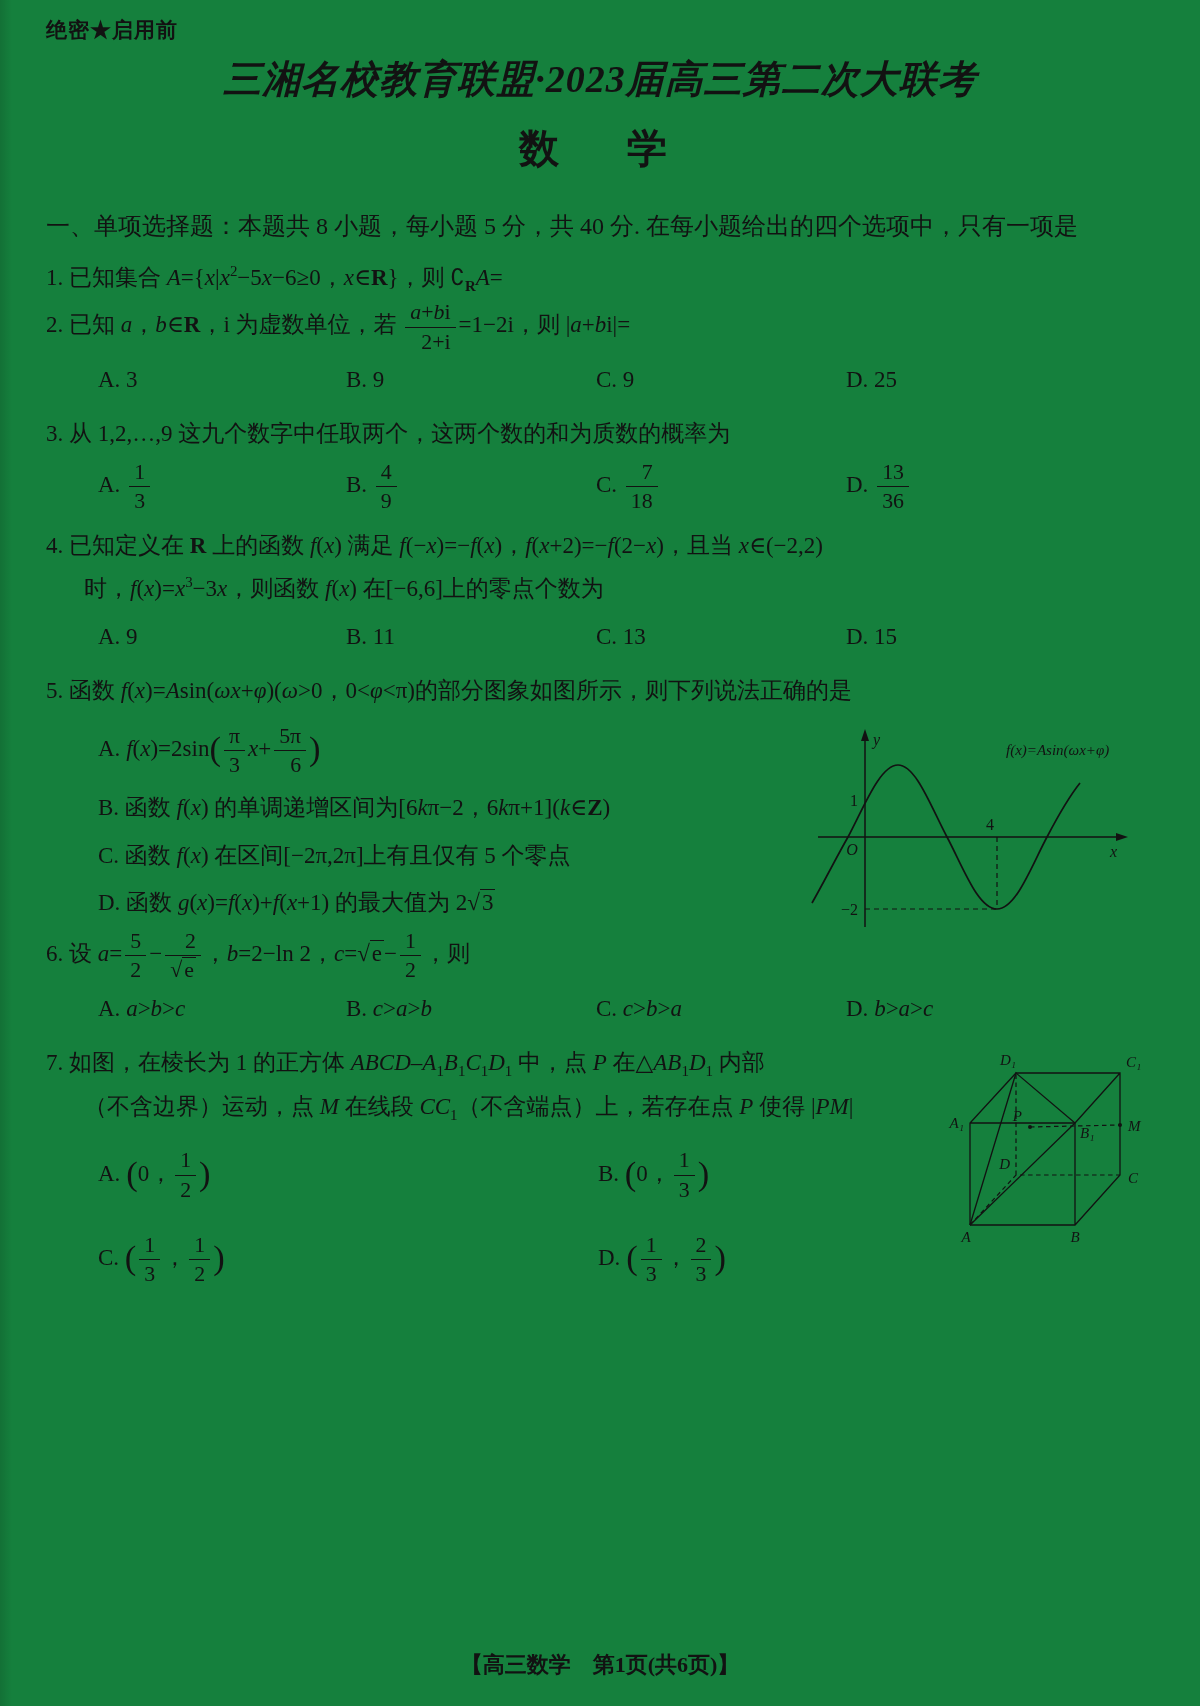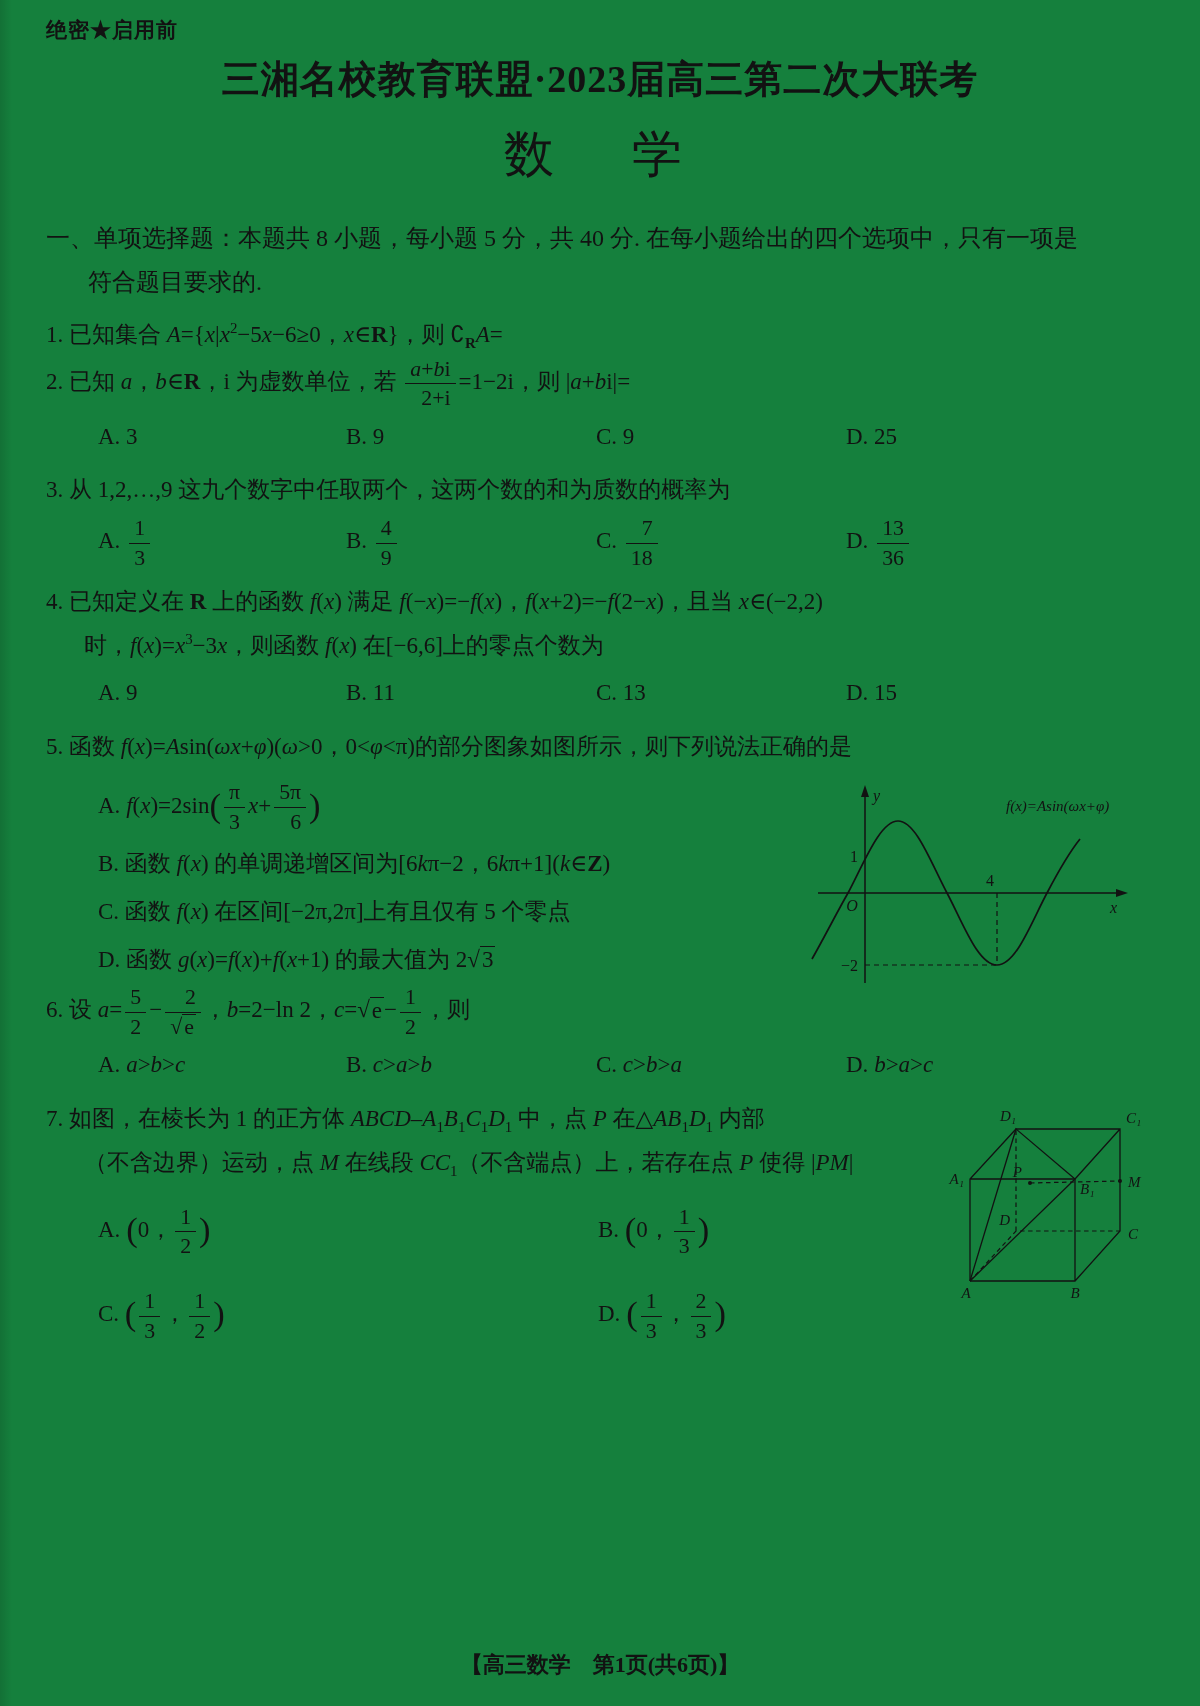--- a/index.html
+++ b/index.html
@@ -7,22 +7,22 @@
   body { width:1200px; font-family:"Liberation Serif","DejaVu Serif",serif; }
   .page {
     position:relative; width:1200px; height:1706px; background:#15803d; color:#121212;
     padding:16px 46px 18px 46px; display:flex; flex-direction:column; overflow:hidden;
   }
   .page::before {
     content:""; position:absolute; left:0; top:0; bottom:0; width:12px;
     background:linear-gradient(to right, rgba(0,0,0,0.12), rgba(0,0,0,0)); pointer-events:none;
   }
   .secrecy { font-size:21px; font-weight:bold; letter-spacing:1px; }
-  .title { text-align:center; font-size:38px; font-weight:bold; margin-top:10px; letter-spacing:1px; }
-  .subject { text-align:center; font-size:50px; font-weight:normal; margin-top:16px; margin-bottom:28px; letter-spacing:14px; }
+  .title { text-align:center; font-size:38px; font-weight:bold; margin-top:10px; letter-spacing:1px;font-style:italic; }
+  .subject { text-align:center; font-size:40px; font-weight:bold; margin-top:16px; margin-bottom:28px; letter-spacing:14px; }
   .section-head { font-size:24px; font-weight:normal; line-height:1.85; margin-bottom:8px; }
   .section-head .indent { padding-left:42px; }
   .question { font-size:23px; line-height:1.9; }
   .stem { }
   .cont { padding-left:38px; }
   .opts4 { display:grid; grid-template-columns:248px 250px 250px auto; margin:4px 0 10px 52px; align-items:center; }
   .opts2 { display:grid; grid-template-columns:500px auto; row-gap:19px; margin:12px 290px 10px 52px; align-items:center; }
   .optline { padding-left:52px; margin:4px 0; }
   i { font-style:italic; }
   sup { font-size:0.65em; }
@@ -53,21 +53,20 @@
 
 <div class="page">
 
   <div class="secrecy">绝密★启用前</div>
 
   <h1 class="title">三湘名校教育联盟·2023届高三第二次大联考</h1>
   <h2 class="subject">数　学</h2>
 
   <div class="section-head">
     <div>一、单项选择题：本题共 8 小题，每小题 5 分，共 40 分. 在每小题给出的四个选项中，只有一项是</div>
-    <div class="indent">符合题目要求的.</div>
   </div>
 
   <div class="question">
     <div class="stem">1. 已知集合 <i>A</i>={<i>x</i>|<i>x</i><sup>2</sup>−5<i>x</i>−6≥0，<i>x</i>∈<b>R</b>}，则 ∁<sub><b>R</b></sub><i>A</i>=</div>
   </div>
 
   <div class="question">
     <div class="stem">2. 已知 <i>a</i>，<i>b</i>∈<b>R</b>，i 为虚数单位，若 <span class="frac"><span class="num"><i>a</i>+<i>b</i>i</span><span class="den">2+i</span></span>=1−2i，则 |<i>a</i>+<i>b</i>i|=</div>
     <div class="opts4">
       <span class="opt">A. 3</span>

